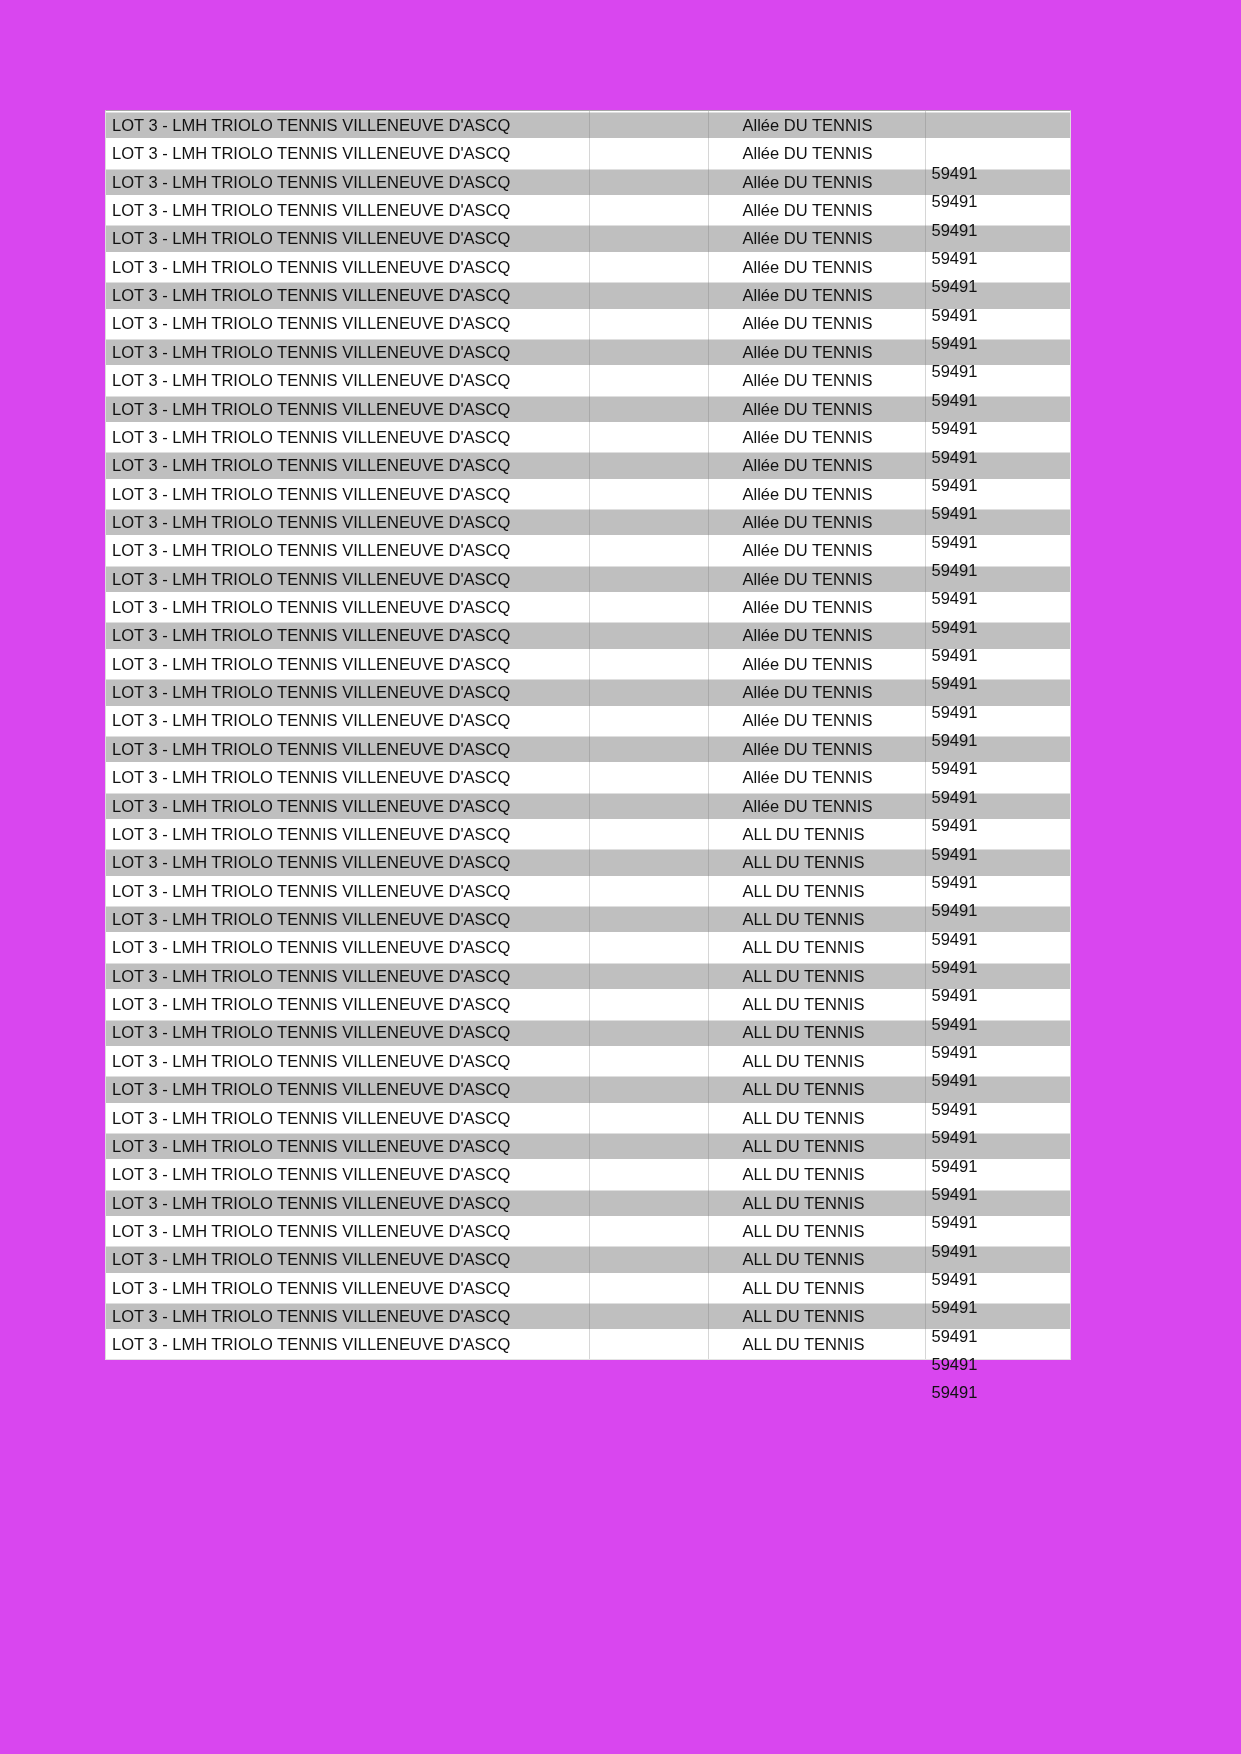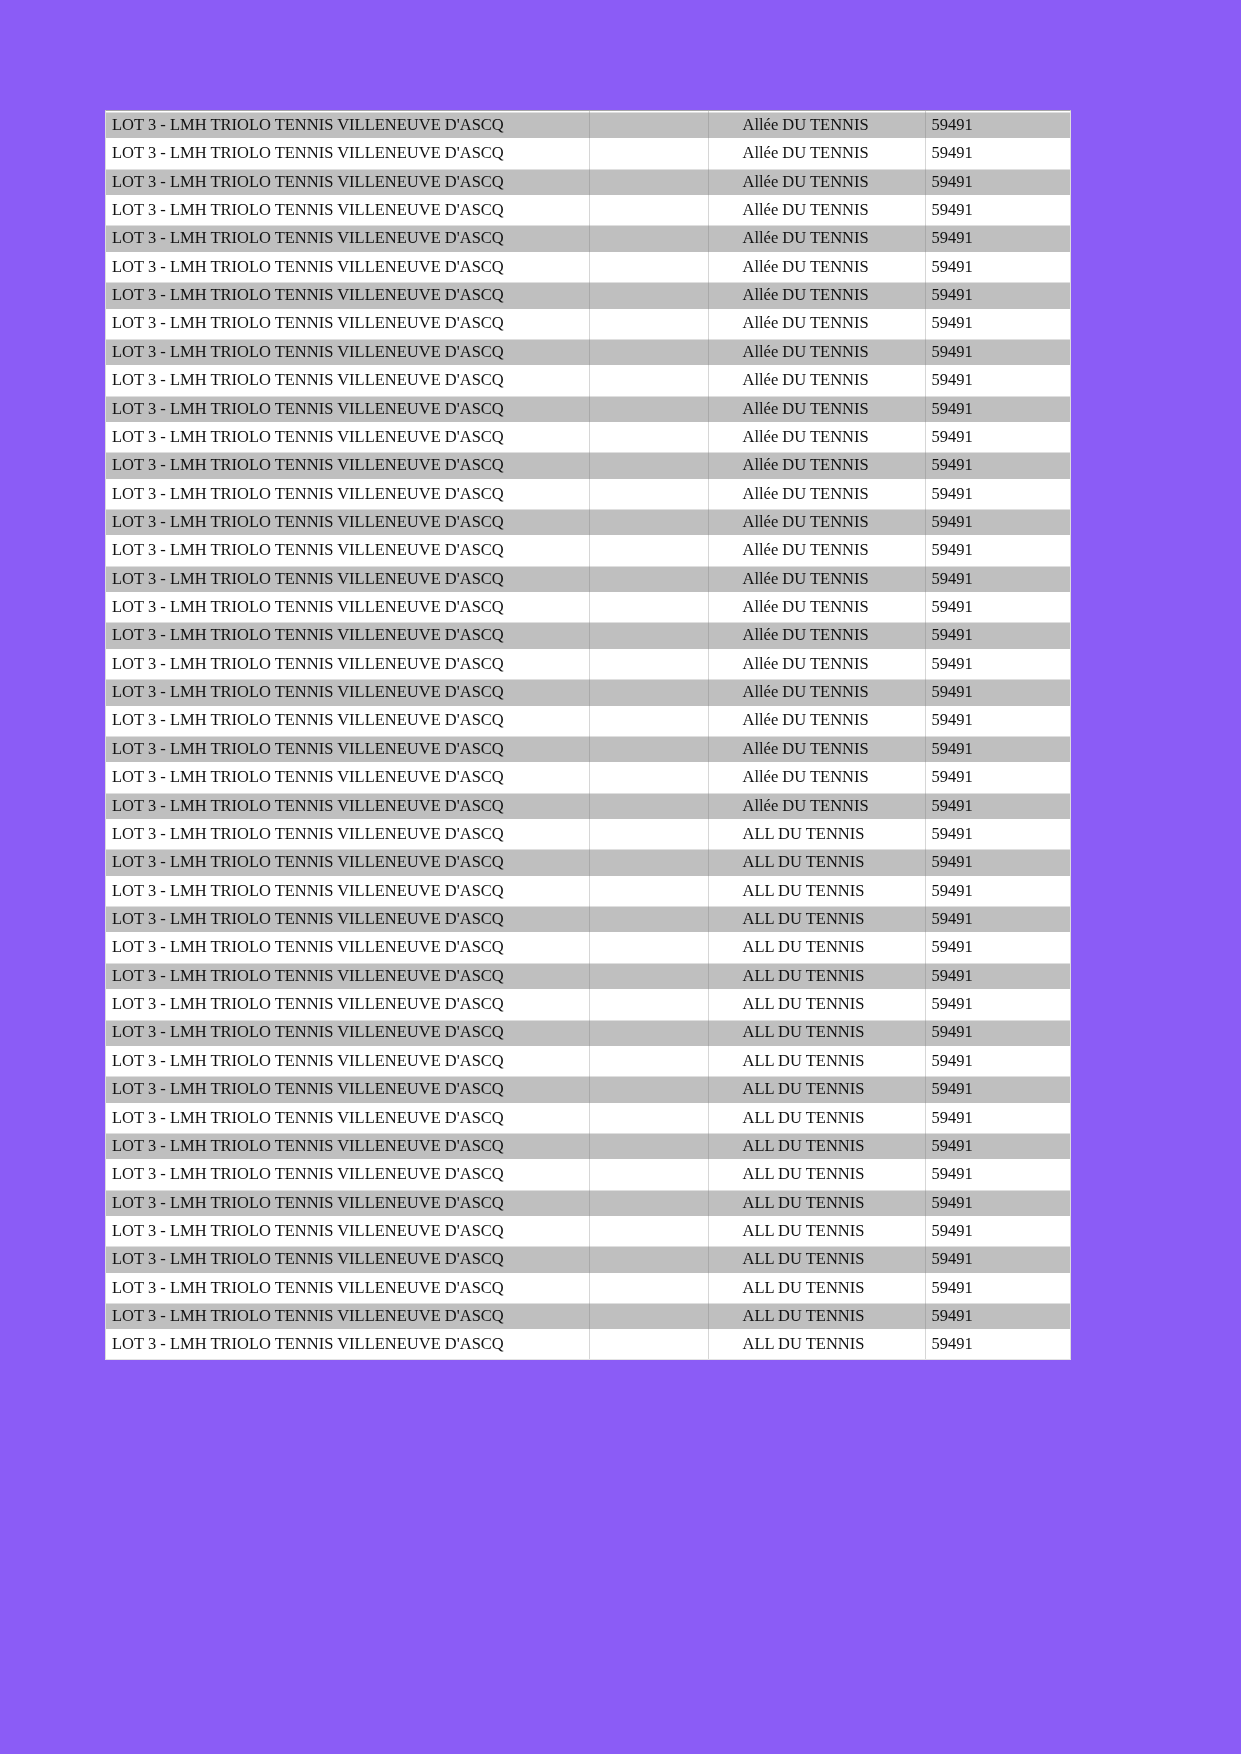--- a/index.html
+++ b/index.html
@@ -53,26 +53,26 @@
     border-right: 1px solid #d6d6d6;
     padding: 0 4px 0 6px;
     color: var(--text-color, #111111);
   }
   .row.stripe .cell {
     border-right-color: rgba(130,130,130,0.35);
   }
   .cell.c-site     { width: 500px; }
   .cell.c-blank    { width: 122px; }
   .cell.c-street   { width: 195px; margin-left: 28px; }
-  .cell.c-postcode { width: 149px; border-right: none; }
+  .cell.c-postcode { width: 149px; border-right: none; margin-top: 48px; }
 </style>
 </head>
 <body style="--stripe-fill: #bfbfbf; --alt-fill: #ffffff; --text-color: #111111;">
 
-<div class="page" style="background: #8b5cf6; font-family: Liberation Serif, serif;">
+<div class="page" style="background: #d946ef;">
   <div class="data-table" id="table">
       <div class="row stripe">
     <div class="cell c-site">LOT 3 - LMH TRIOLO TENNIS VILLENEUVE D'ASCQ</div>
     <div class="cell c-blank"></div>
     <div class="cell c-street">Allée DU TENNIS</div>
     <div class="cell c-postcode">59491</div>
   </div>
       <div class="row">
     <div class="cell c-site">LOT 3 - LMH TRIOLO TENNIS VILLENEUVE D'ASCQ</div>
     <div class="cell c-blank"></div>

